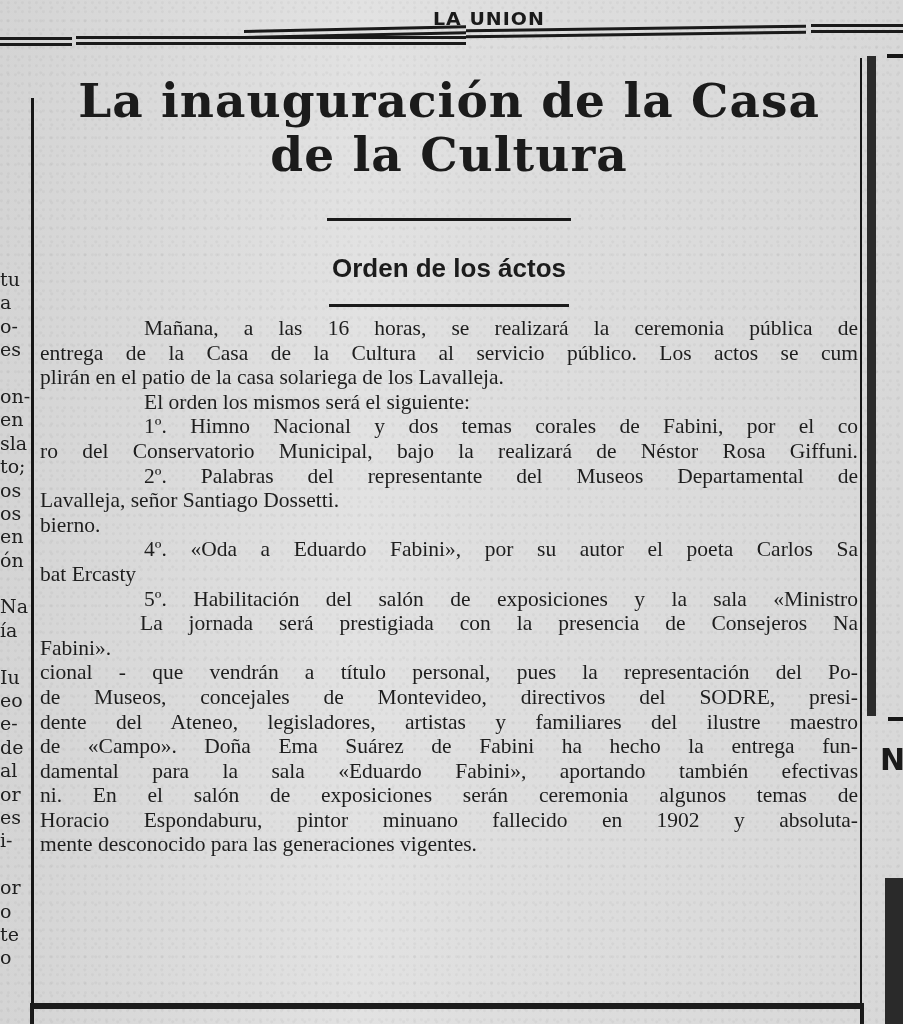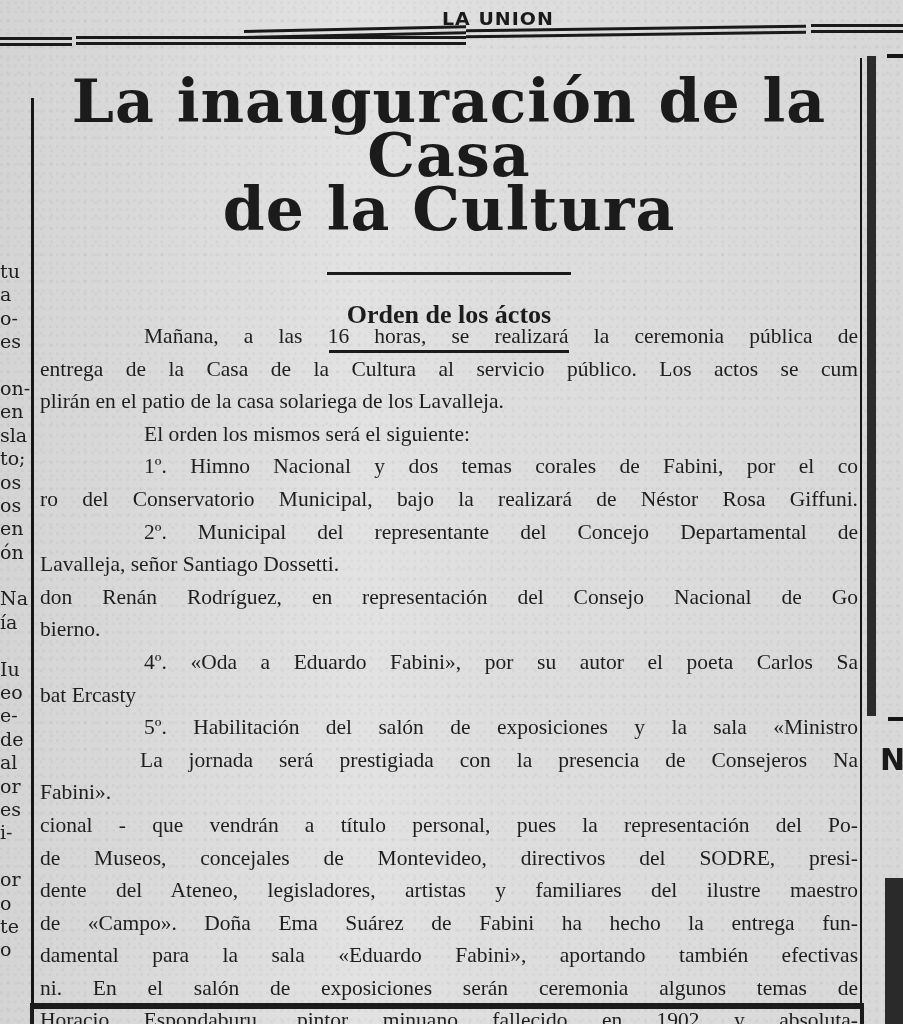--- a/index.html
+++ b/index.html
@@ -8,32 +8,32 @@
     background: #dcdcdc;
     background-image:
       radial-gradient(circle at 20% 30%, rgba(0,0,0,0.03) 0 1px, transparent 2px),
       radial-gradient(circle at 70% 60%, rgba(0,0,0,0.035) 0 1px, transparent 2px),
       linear-gradient(90deg, #d4d4d4 0%, #e2e2e2 40%, #dedede 55%, #d8d8d8 100%);
     background-size: 7px 9px, 11px 13px, 100% 100%;
     font-family: "Liberation Serif", "DejaVu Serif", serif;
     color: #1e1e1e;
   }
   .masthead {
-    position: absolute; top: 4px; left: 12px; width: 831px; height: 34px;
+    position: absolute; top: 4px; left: 3px; width: 831px; height: 34px;
     text-align: center;
   }
   .masthead-title {
     position: absolute; left: 430px; top: 4px;
     font-family: "DejaVu Sans", sans-serif; font-weight: bold; font-size: 19px;
     letter-spacing: 1px; color: #1a1a1a; transform: scaleY(0.9);
   }
   .dbl { position: absolute; height: 9px; border-top: 3px solid #1a1a1a; border-bottom: 3px solid #1a1a1a; box-sizing: border-box; }
 
   .col-left-fragment {
-    position: absolute; left: 0; top: 260px; width: 30px;
+    position: absolute; left: 0; top: 268px; width: 30px;
     font-size: 19px; line-height: 23.4px; color: #202020;
     font-family: "DejaVu Serif", serif; overflow: hidden; white-space: nowrap;
   }
   .col-left-fragment div { height: 23.4px; }
   .vline {
     position: absolute; background: #161616;
   }
   .right-bigN {
     position: absolute; left: 880px; top: 742px;
     font-family: "DejaVu Sans", sans-serif; font-weight: bold; font-size: 30px; color: #1a1a1a;
@@ -41,36 +41,36 @@
   .right-dark-block {
     position: absolute; left: 885px; top: 878px; width: 18px; height: 146px; background: #2a2a2a;
   }
 
   .article {
     position: absolute; left: 36px; top: 62px; width: 826px;
   }
   .headline {
     margin: 0; text-align: center;
     font-family: "DejaVu Serif", serif; font-weight: bold;
-    font-size: 60px; line-height: 54px; letter-spacing: 1px; color: #1b1b1b;
+    font-size: 47px; line-height: 54px; letter-spacing: 1px; color: #1b1b1b;
     padding-top: 12px;
   }
   .headline-line { display: block; }
   .short-rule { width: 244px; height: 3px; background: #1a1a1a; margin: 0 auto; }
   .subhead {
-    text-align: center; font-family: Liberation Serif, serif; font-weight: bold;
-    font-size: 26px; color: #1c1c1c; margin: 25px 0 20px;
+    text-align: center; font-family: Liberation Sans, sans-serif; font-weight: bold;
+    font-size: 26px; color: #1c1c1c; margin: 32px 0 20px;
   }
   .body-text {
     position: absolute; left: 40px; top: 316px; width: 818px;
     font-family: "Liberation Serif", "DejaVu Serif", serif;
     font-size: 21.5px; line-height: 24.6px; color: #1e1e1e;
     text-align: justify;
   }
-  .body-text .line { display: block; white-space: nowrap; height: 24.6px; margin-top: 8px; }
+  .body-text .line { display: block; white-space: nowrap; height: 24.6px; }
   .justify { text-align-last: justify; text-align: justify; white-space: normal !important; }
   .indent { padding-left: 104px; }
   .indent2 { padding-left: 100px; }
 
   .bottom-frame {
     position: absolute; left: 30px; top: 1003px; width: 834px; height: 30px;
     border-top: 6px solid #1b1b1b; box-sizing: border-box;
     border-left: 3px solid #1b1b1b; border-right: 3px solid #1b1b1b;
   }
 </style>
@@ -138,23 +138,22 @@
   <div class="short-rule" style="width:240px;"></div>
 </div>
 
 <div class="body-text">
   <span class="line justify indent">Mañana, a las 16 horas, se realizará la ceremonia pública de</span>
   <span class="line justify">entrega de la Casa de la Cultura al servicio público. Los actos se cum</span>
   <span class="line">plirán en el patio de la casa solariega de los Lavalleja.</span>
   <span class="line indent">El orden los mismos será el siguiente:</span>
   <span class="line justify indent">1º. Himno Nacional y dos temas corales de Fabini, por el co</span>
   <span class="line justify">ro del Conservatorio Municipal, bajo la realizará de Néstor Rosa Giffuni.</span>
-  <span class="line justify indent">2º. Municipal del representante del Concejo Departamental de</span>
+  <span class="line justify indent">2º. Palabras del representante del Museos Departamental de</span>
   <span class="line">Lavalleja, señor Santiago Dossetti.</span>
-  <span class="line justify">don Renán Rodríguez, en representación del Consejo Nacional de Go</span>
   <span class="line">bierno.</span>
   <span class="line justify indent">4º. «Oda a Eduardo Fabini», por su autor el poeta Carlos Sa</span>
   <span class="line">bat Ercasty</span>
   <span class="line justify indent">5º. Habilitación del salón de exposiciones y la sala «Ministro</span>
   <span class="line justify indent2">La jornada será prestigiada con la presencia de Consejeros Na</span>
   <span class="line">Fabini».</span>
   <span class="line justify">cional - que vendrán a título personal, pues la representación del Po-</span>
   <span class="line justify">de Museos, concejales de Montevideo, directivos del SODRE, presi-</span>
   <span class="line justify">dente del Ateneo, legisladores, artistas y familiares del ilustre maestro</span>
   <span class="line justify">de «Campo». Doña Ema Suárez de Fabini ha hecho la entrega fun-</span>

